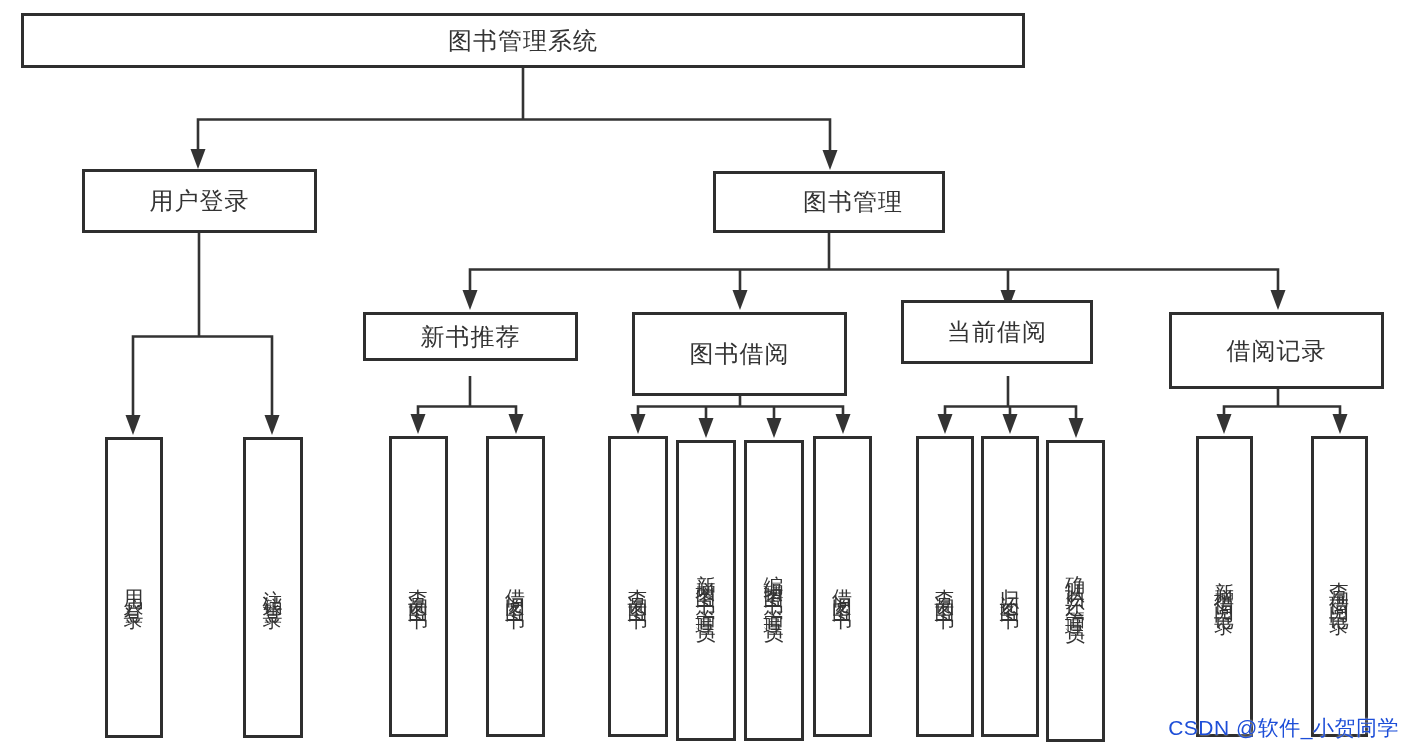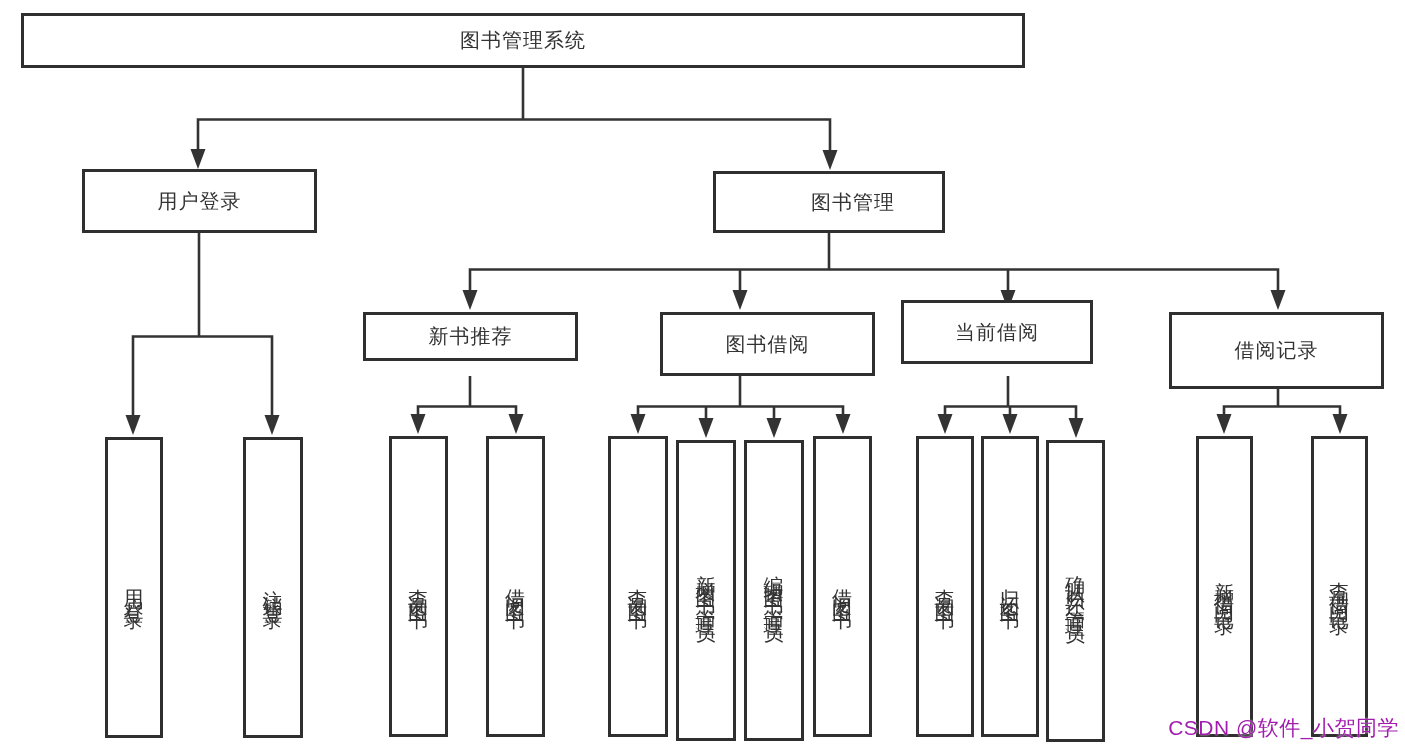--- a/index.html
+++ b/index.html
@@ -12,21 +12,21 @@
   }
   #wires{position:absolute;left:0;top:0;z-index:0;}
   #wires path{fill:none;stroke:#333333;stroke-width:2.6;}
   #wires polygon{fill:#333333;stroke:none;}
   .hbox{
     position:absolute;
     box-sizing:border-box;
     border:3px solid #2f2f2f;
     background:#ffffff;
     display:flex;align-items:center;justify-content:center;
-    font-size:20px;color:#333333;
+    font-size:24px;color:#333333;
     letter-spacing:1px;
     z-index:1;
   }
   .vbox{
     position:absolute;
     box-sizing:border-box;
     border:3px solid #2f2f2f;
     background:#ffffff;
     display:flex;align-items:center;justify-content:center;
     z-index:1;
@@ -36,21 +36,21 @@
     text-orientation:mixed;
     font-size:20px;color:#333333;
     letter-spacing:7px;
     line-height:1;
     white-space:nowrap;
   }
   .watermark{
     position:absolute;
     right:6px;top:714px;
     font-size:21px;
-    color:#a21caf;
+    color:#1d4ed8;
     text-shadow:0 0 2px #ffffff;
     z-index:2;
     letter-spacing:0.5px;
   }
 </style>
 </head>
 <body>
 
 <div id="canvas">
 
@@ -91,21 +91,21 @@
     <polygon points="1216.5,414 1231.5,414 1224,434"></polygon>
     <polygon points="1332.5,414 1347.5,414 1340,434"></polygon>
   </svg>
 
   <div class="hbox" style="left:21px;top:13px;width:1004px;height:55px;">图书管理系统</div>
 
   <div class="hbox" style="left:82px;top:169px;width:235px;height:64px;">用户登录</div>
   <div class="hbox" style="left:713px;top:171px;width:232px;height:62px;padding-left:48px;">图书管理</div>
 
   <div class="hbox" style="left:363px;top:312px;width:215px;height:49px;">新书推荐</div>
-  <div class="hbox" style="left:660px;top:312px;width:215px;height:64px;">图书借阅</div>
+  <div class="hbox" style="left:632px;top:312px;width:215px;height:84px;">图书借阅</div>
   <div class="hbox" style="left:901px;top:300px;width:192px;height:64px;">当前借阅</div>
   <div class="hbox" style="left:1169px;top:312px;width:215px;height:77px;">借阅记录</div>
 
   <div class="vbox" style="left:105px;top:437px;width:58px;height:301px;">
       <span>用户登录</span>
     </div>
   <div class="vbox" style="left:243px;top:437px;width:60px;height:301px;">
       <span>注销登录</span>
     </div>
 

